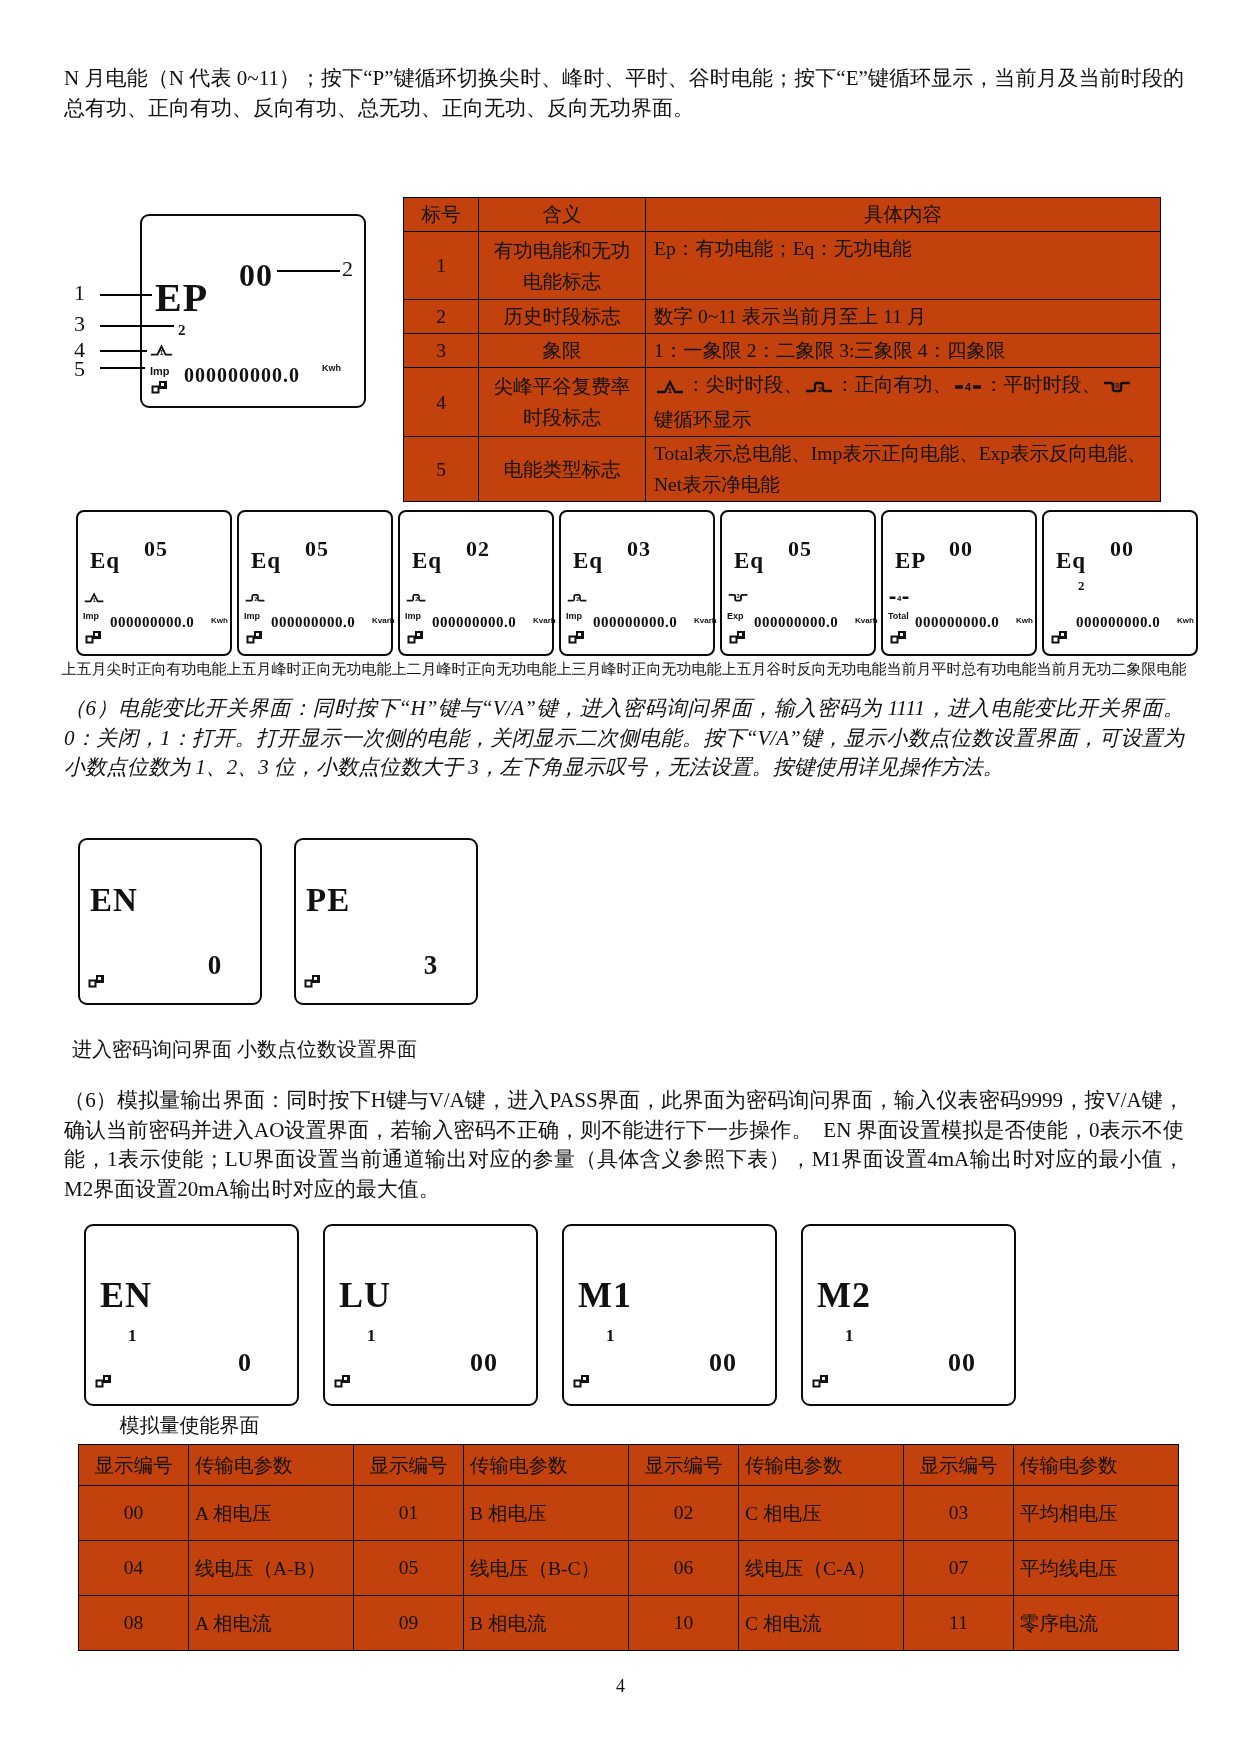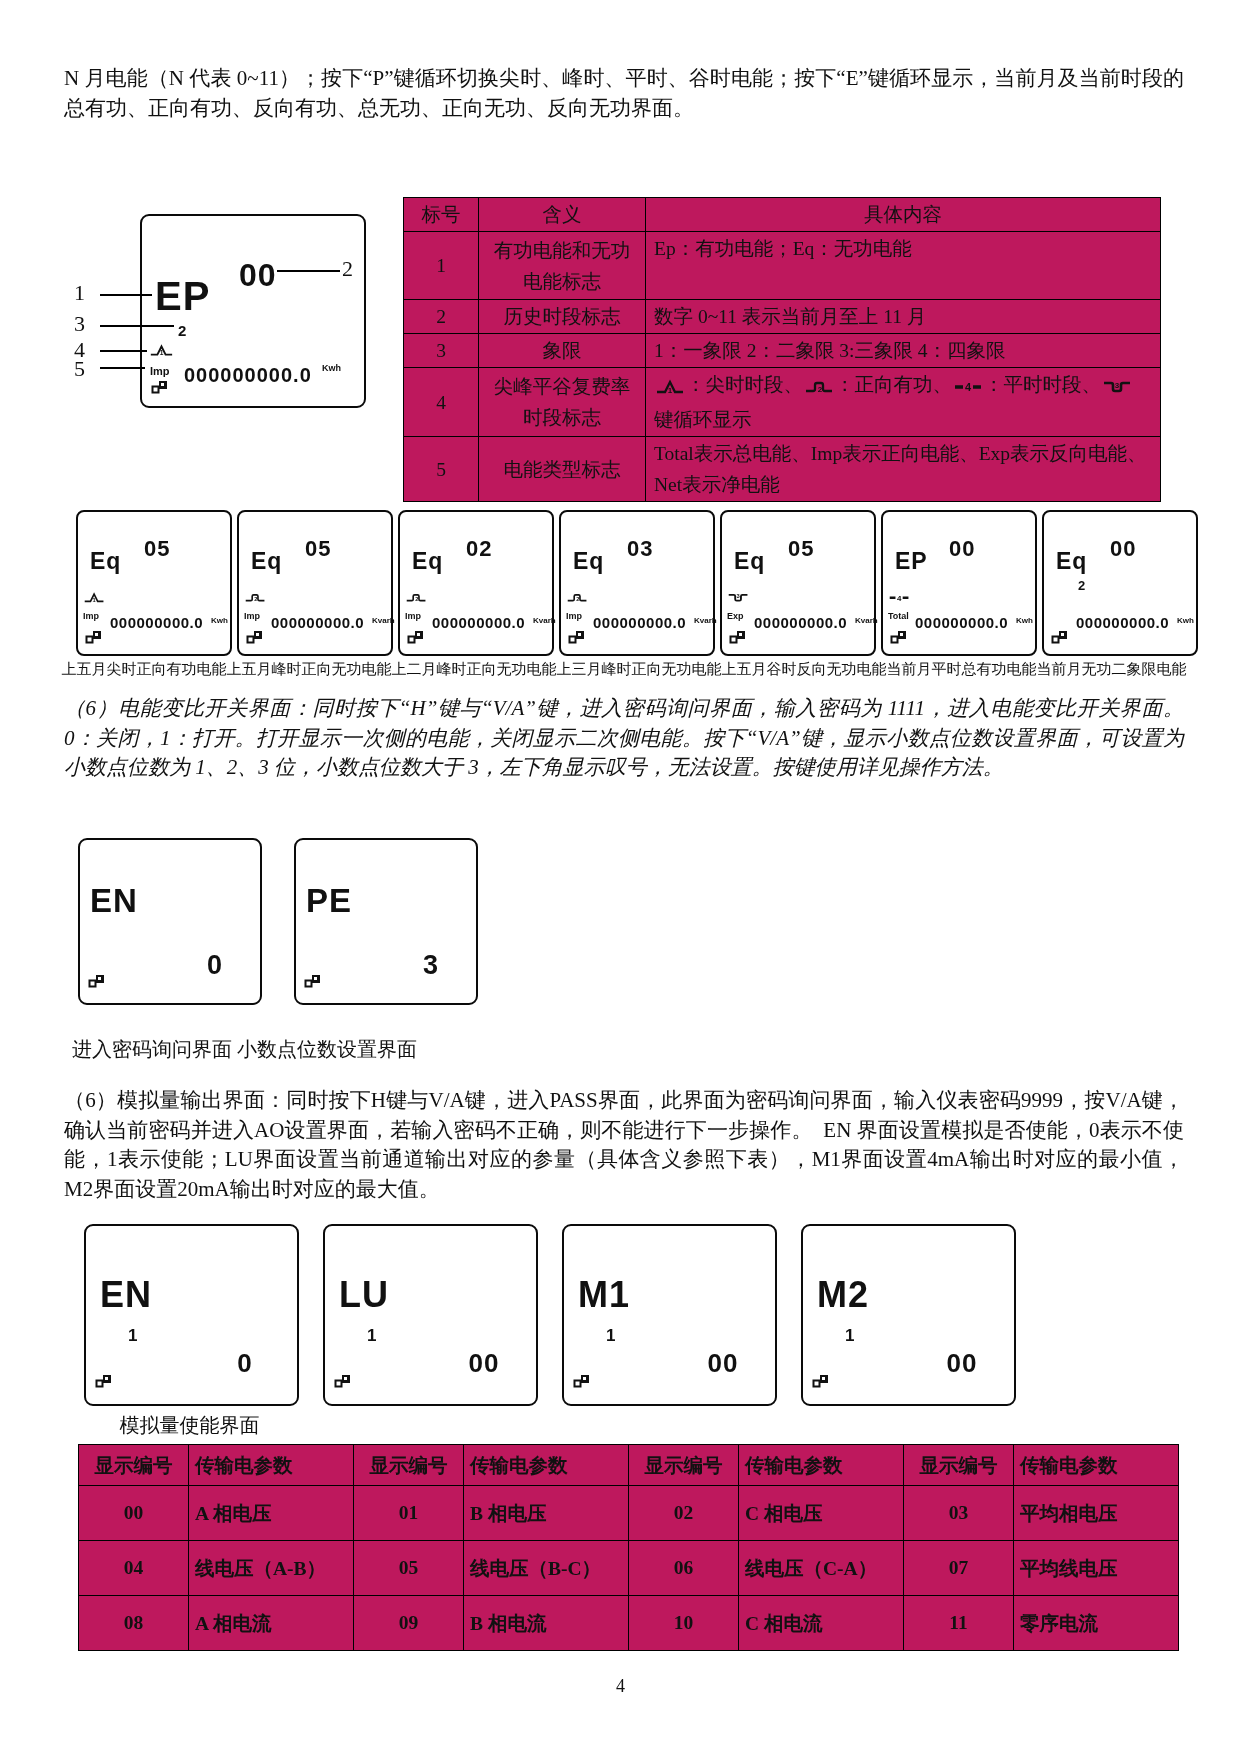--- a/index.html
+++ b/index.html
@@ -2,27 +2,27 @@
 <html><head>
 <meta charset="utf-8">
 <style>
   html,body{margin:0;padding:0;background:#888;}
   .page{position:relative;width:1241px;height:1754px;background:#fff;margin:0 auto;
         font-family:"Liberation Serif","DejaVu Serif",serif;color:#111;overflow:hidden;}
   .para{position:absolute;left:64px;width:1120px;font-size:21px;line-height:29.5px;
         text-align:justify;margin:0;white-space:pre-wrap;}
   
   .lcd{position:absolute;background:#fff;border:2.5px solid #0a0a0a;border-radius:9px;z-index:1;}
-  .seg{font-family:Liberation Sans, sans-serif;font-weight:700;letter-spacing:1px;}
+  .seg{font-family:Liberation Serif, serif;font-weight:700;letter-spacing:1px;}
   .lcd span{position:absolute;display:block;}
   
   .callout{position:absolute;font-size:22px;font-family:"Liberation Serif",serif;z-index:2;}
   .cline{position:absolute;border-top:2px solid #000;height:0;z-index:2;}
   
-  table{border-collapse:collapse;background:#be185d;}
+  table{border-collapse:collapse;background:#c2410c;}
   .legend{position:absolute;left:403px;top:197px;width:757px;table-layout:fixed;}
   .legend th,.legend td{border:1.8px solid #000;font-size:19.5px;font-weight:normal;
         padding:1px 8px;vertical-align:middle;line-height:31px;}
   .legend th{text-align:center;}
   .cc{text-align:center;}
   .ticon{display:inline-block;vertical-align:-4px;margin:0 2px;}
   
   .strip{position:absolute;left:76px;top:510px;display:flex;gap:5px;}
   .small-lcd{position:relative;width:152px;height:142px;background:#fff;
         border:2.5px solid #0a0a0a;border-radius:8px;flex:none;}
@@ -52,21 +52,21 @@
   .analog-row{left:84px;top:1224px;gap:24px;}
   .analog-panel{width:211px;height:178px;}
   .ap-label{left:14px;top:48px;font-size:36px;}
   .ap-sub{left:42px;top:100px;font-size:17px;}
   .ap-value{left:128px;top:122px;width:62px;text-align:center;font-size:26px;}
   .ap-comm{left:9px;top:148px;}
   .analog-cap-row{position:absolute;left:84px;top:1412px;display:flex;gap:24px;flex-direction:column;}
   .analog-cap{width:211px;text-align:center;font-size:20px;white-space:nowrap;}
   
   .ptable{position:absolute;left:78px;top:1444px;width:1100px;table-layout:fixed;}
-  .ptable th,.ptable td{border:1.8px solid #000;font-size:19.5px;font-weight:bold;
+  .ptable th,.ptable td{border:1.8px solid #000;font-size:19.5px;font-weight:normal;
         padding:0 6px;vertical-align:middle;}
   .ptable th{height:40px;text-align:left;}
   .ptable th.cc{text-align:center;}
   .ptable td{height:54px;}
   .page-num{position:absolute;left:0;top:1676px;width:100%;text-align:center;font-size:18px;margin:0;}
   
   .m-month{left:97px;top:41px;font-size:32px;}
   .m-label{left:13px;top:58px;font-size:40px;}
   .m-sub{left:36px;top:106px;font-size:15px;}
   .m-icon{left:8px;top:128px;transform:scale(0.82);transform-origin:left top;}

